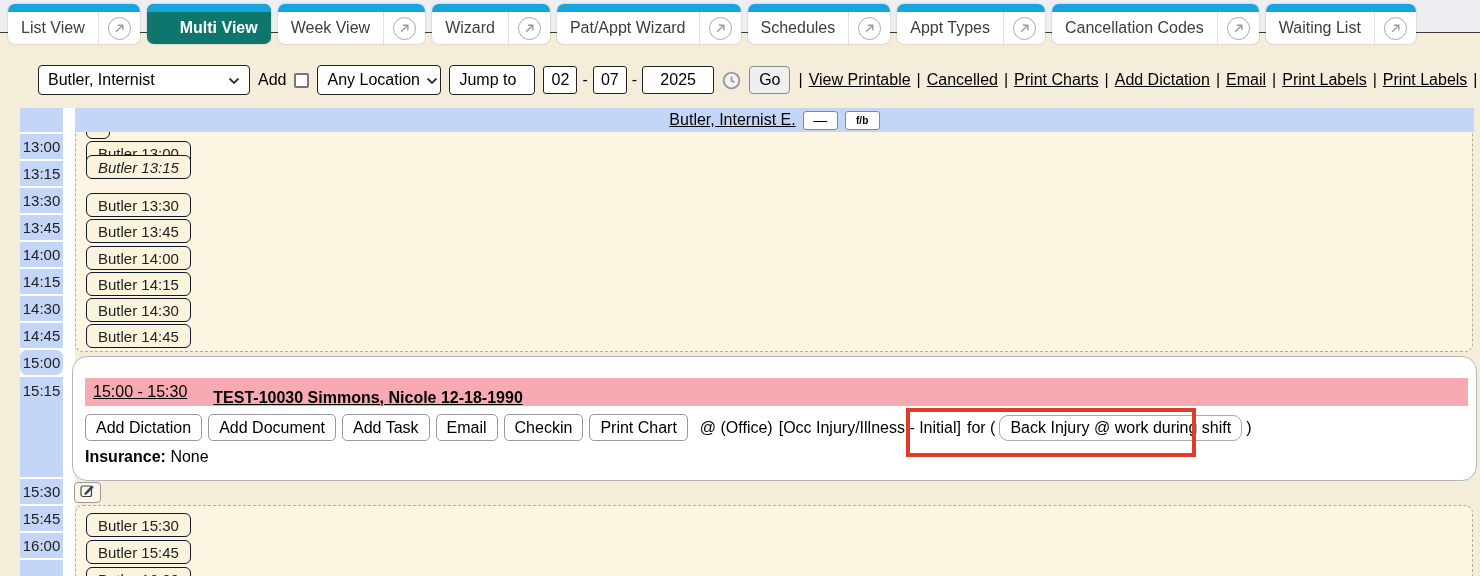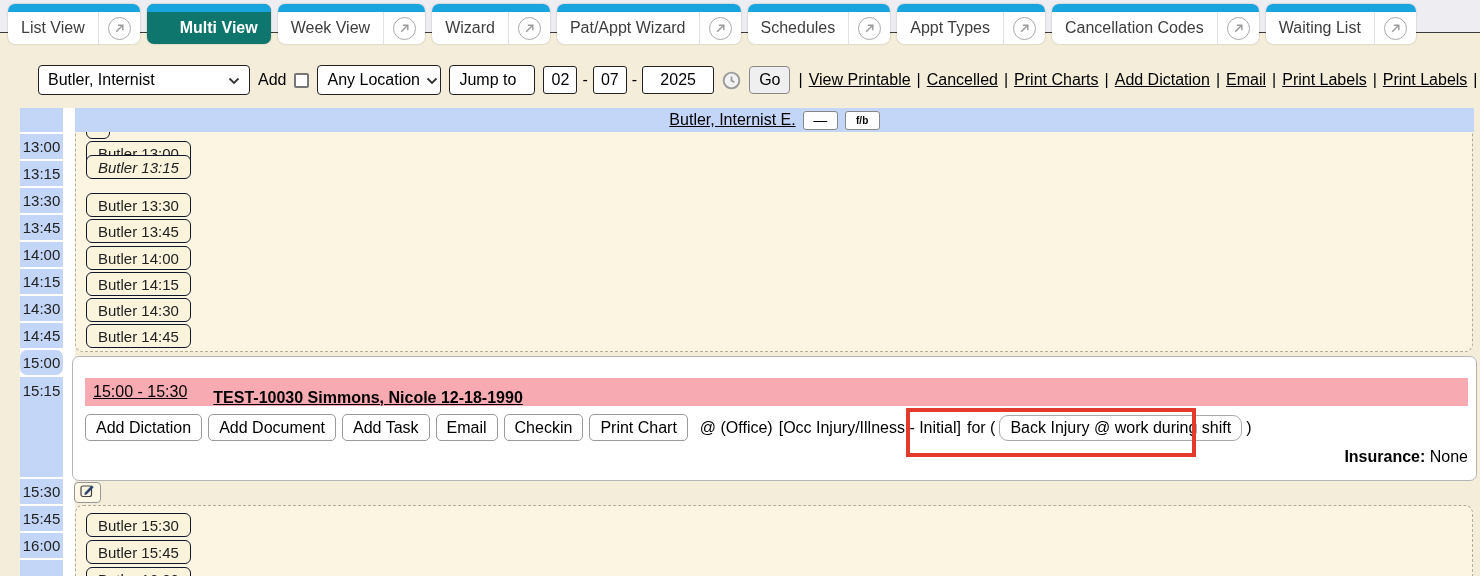--- a/index.html
+++ b/index.html
@@ -57,31 +57,31 @@
 
   .region { position:absolute; left:75px; width:1398px; background:#fbf5e1; border:1px dashed #b3ac90; border-radius:8px; z-index:1; }
   .region1 { top:110px; height:242px; }
   .region2 { top:505px; height:120px; }
   .slotbtn { position:absolute; left:10px; height:24px; padding:0 11px; background:#faf4dd; border:1px solid #0f172a;
              border-radius:6px; font-size:15px; color:#222; display:flex; align-items:center;
              font-family:"Liberation Sans",sans-serif; cursor:pointer; white-space:nowrap; }
 
   
   .card { position:absolute; left:72px; top:356px; width:1405px; height:125px; background:#fff;
-          border:1px solid #b5b5b5; border-radius:7px; z-index:2; padding:21px 8px 0 12px; }
+          border:1px solid #b5b5b5; border-radius:15px; z-index:2; padding:21px 8px 0 12px; }
   .pinkbar { height:28px; background:#f7aab1; display:flex; align-items:center; gap:26px; padding-left:8px; }
   .appt-time { font-size:16px; color:#000; text-decoration:underline; cursor:pointer; }
   .appt-patient { font-size:16px; color:#000; font-weight:bold; text-decoration:underline; cursor:pointer;margin-top:11px; }
   .btnrow { margin-top:8px; display:flex; align-items:center; font-size:16px; color:#000; white-space:nowrap; }
   .abtn { height:27px; padding:0 10px; margin-right:6px; background:#fff; border:1px solid #9a9a9a; border-radius:5px;
           display:flex; align-items:center; font-size:16px; font-family:"Liberation Sans",sans-serif; cursor:pointer; }
   .meta { margin-left:6px; }
   .chip { border:1px solid #aaa; border-radius:9px; padding:3px 10px; margin:0 4px; cursor:pointer; }
   .redbox { position:absolute; left:833px; top:51px; width:290px; height:49px; border:4px solid #e23a2c; z-index:6; pointer-events:none; }
-  .insurance { margin-top:7px; font-size:16px; color:#000;text-align:right; }
+  .insurance { margin-top:7px; font-size:16px; color:#000; }
   .insurance b { font-weight:bold; }
 
   .editbtn { position:absolute; left:74px; top:482px; width:27px; height:21px; background:#fdf8e6; border:1px solid #999;
              border-radius:4px; display:flex; align-items:center; justify-content:center; z-index:2; cursor:pointer; }
 </style>
 </head>
 <body>
 
 <div id="screen">
 

